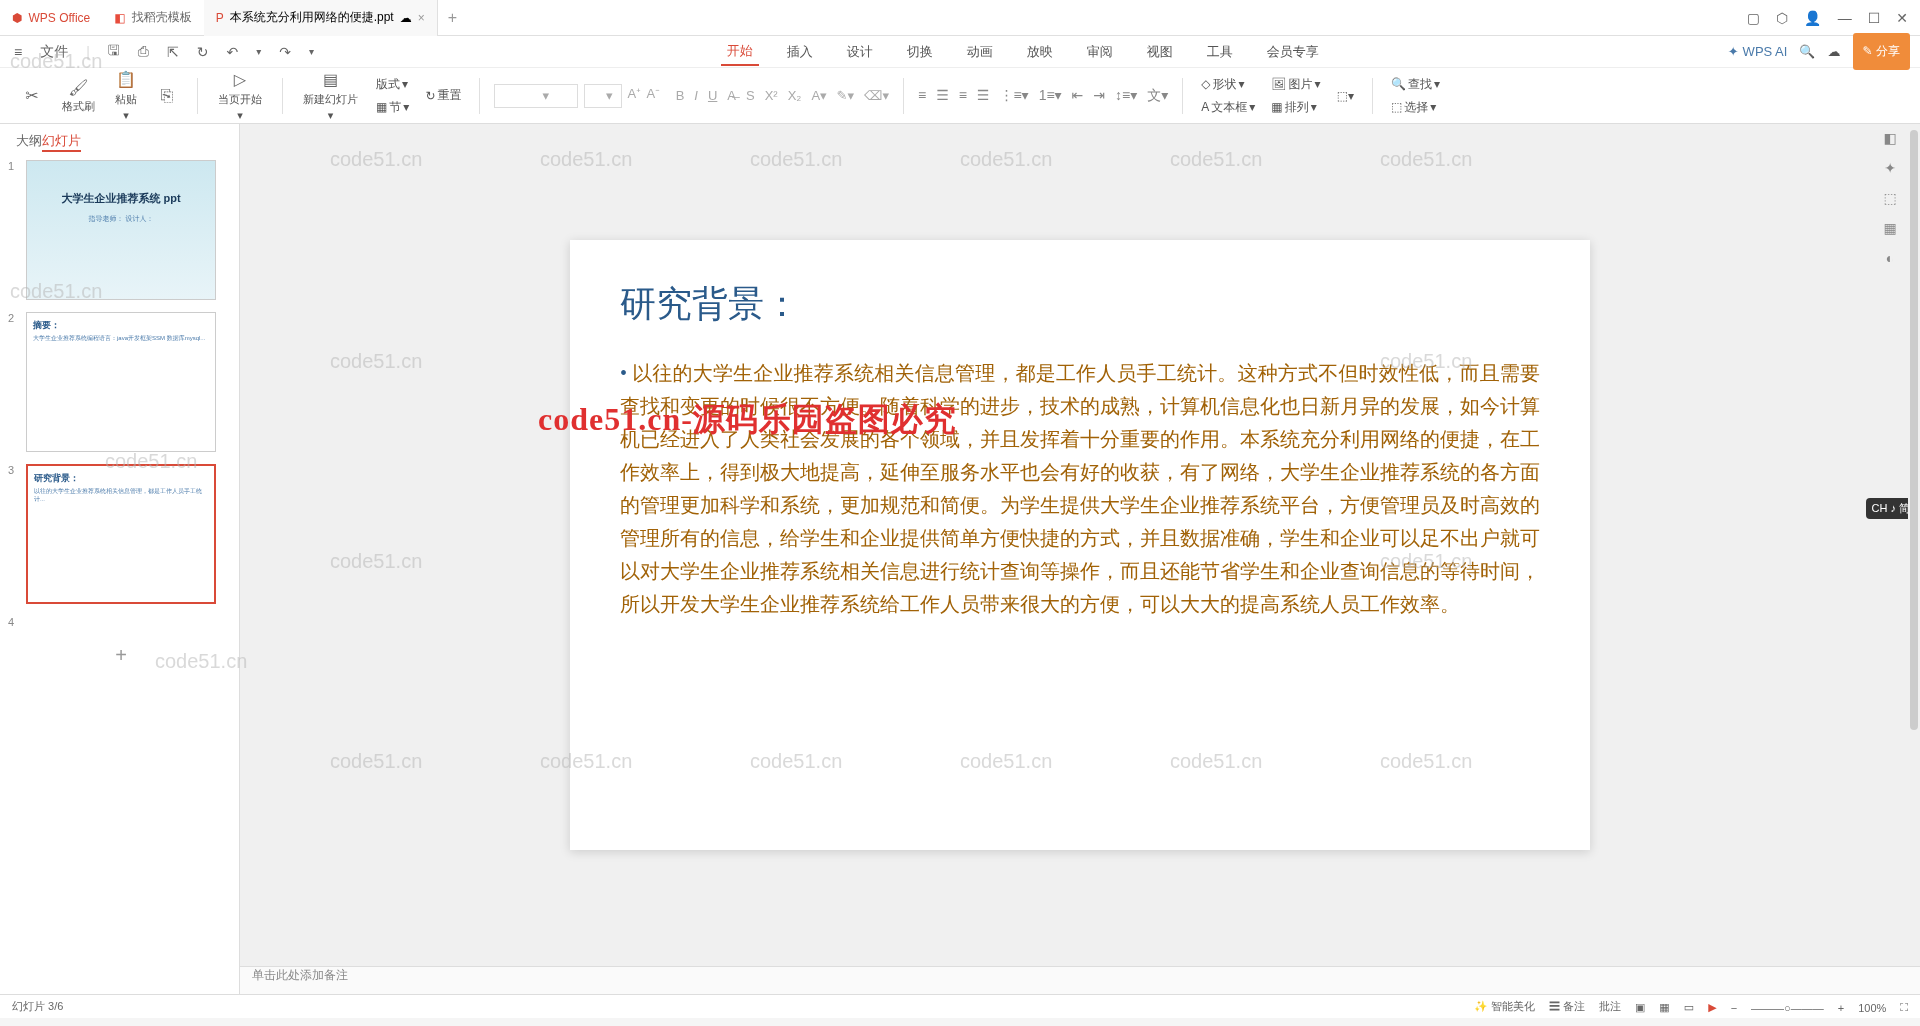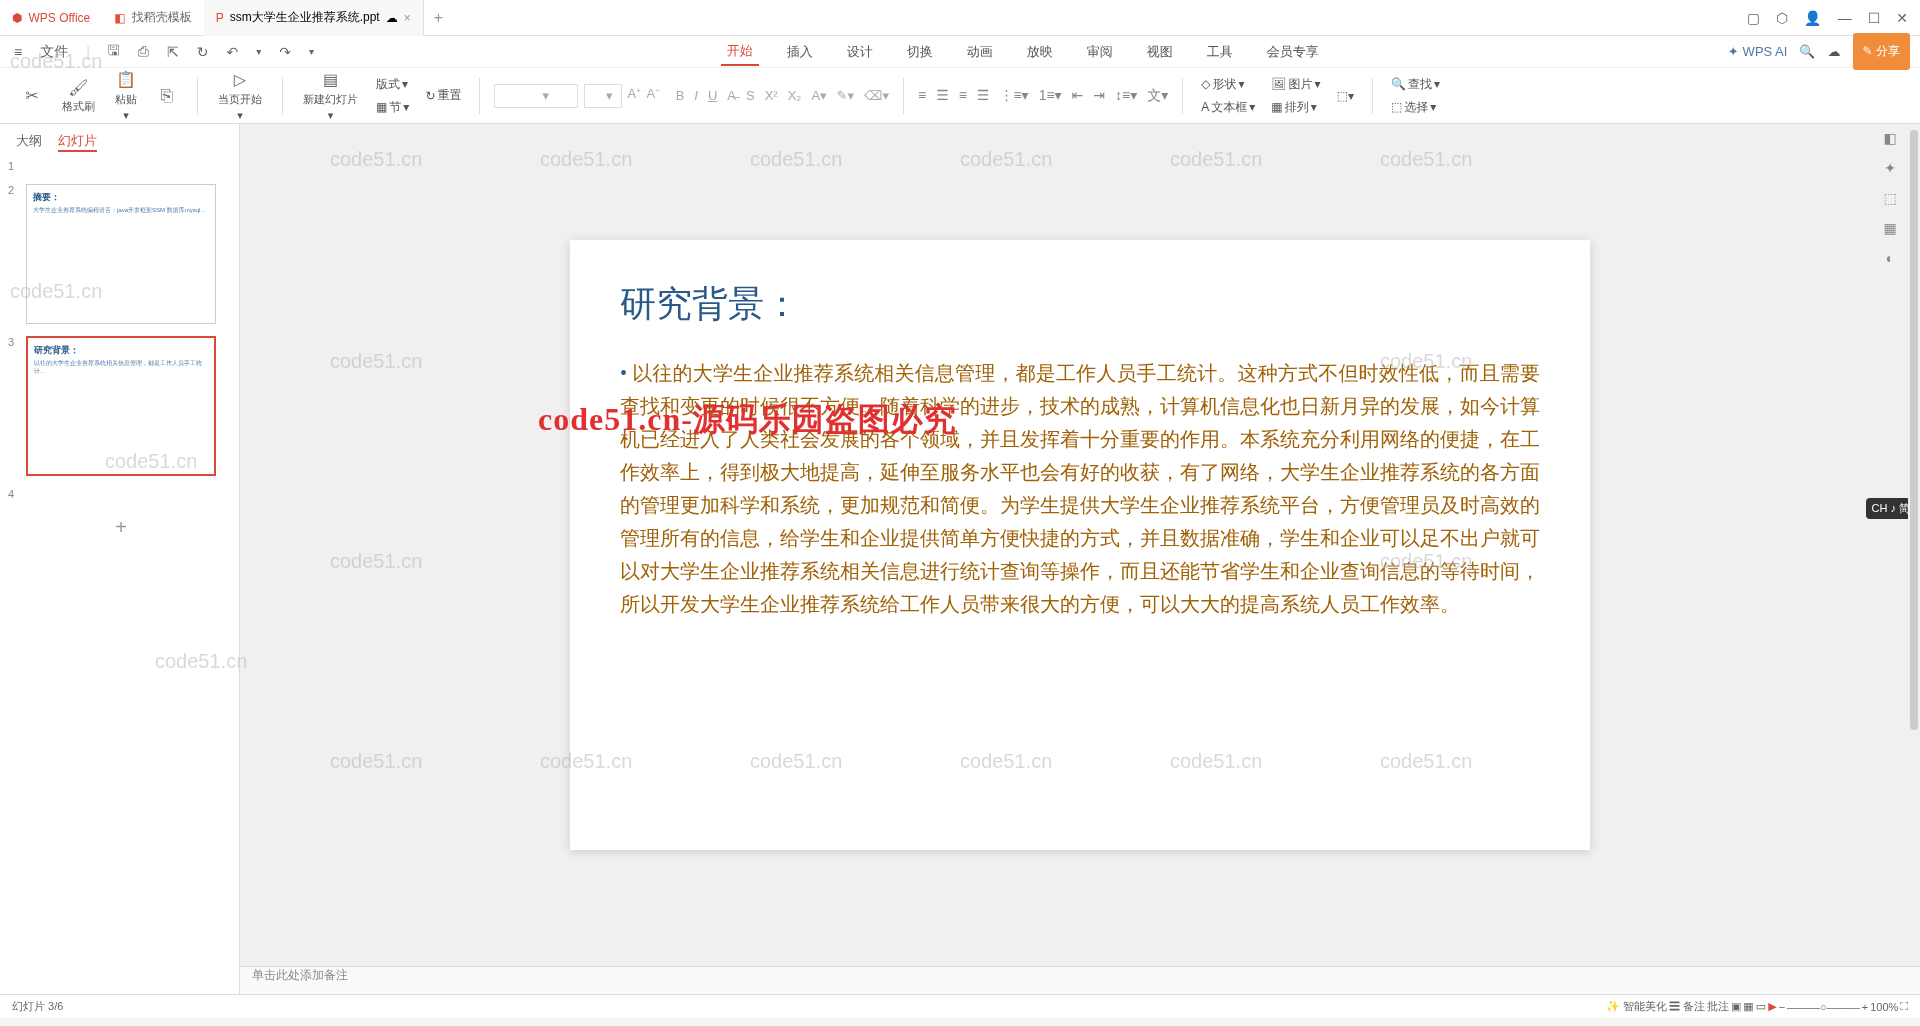--- a/index.html
+++ b/index.html
@@ -15,40 +15,40 @@
 .toolbar-row { height:32px; background:#fff; display:flex; align-items:center; padding:0 10px; gap:12px; border-bottom:1px solid #eee; font-size:13px; color:#555; }
 .menu-item { cursor:pointer; padding:4px 6px; }
 .menu-item.active { color:#d94a38; border-bottom:2px solid #d94a38; }
 .ribbon { height:56px; background:#fff; display:flex; align-items:center; padding:0 16px; gap:8px; border-bottom:1px solid #ddd; font-size:11px; color:#555; }
 .ribbon-group { display:flex; flex-direction:column; align-items:center; gap:2px; padding:0 6px; cursor:pointer; }
 .ribbon-sep { width:1px; height:36px; background:#e0e0e0; margin:0 6px; }
 .ribbon-icon { width:20px; height:20px; display:flex; align-items:center; justify-content:center; font-size:16px; color:#666; }
 .ribbon-btn-small { display:flex; align-items:center; gap:2px; padding:2px 4px; cursor:pointer; font-size:12px; color:#555; }
 .main-area { display:flex; height:calc(100% - 156px); }
 .slide-panel { width:240px; background:#fff; border-right:1px solid #ddd; overflow-y:auto; padding:8px 8px 0 8px; }
-.panel-tabs { display:flex; gap:16px; font-size:13px; color:#666; padding:0 8px 8px 8px; }
+.panel-tabs { display:flex; font-size:13px; color:#666; padding:0 8px 8px 8px; }
 .panel-tab.active { color:#d94a38; border-bottom:2px solid #d94a38; }
 .thumb-wrap { display:flex; gap:6px; margin-bottom:12px; }
 .thumb-num { font-size:11px; color:#888; width:12px; }
 .thumb { width:190px; height:140px; background:#fff; border:1px solid #ccc; padding:6px; font-size:7px; overflow:hidden; position:relative; }
 .thumb.selected { border:2px solid #d94a38; }
 .thumb-title { font-size:9px; color:#2a5a8a; font-weight:bold; margin-bottom:3px; }
 .thumb-body { font-size:6px; color:#4a7aaa; line-height:1.3; }
 .thumb1 { background:linear-gradient(#cde8f0,#e8f4f8); text-align:center; padding-top:30px; }
 .thumb1 .t1 { font-size:11px; color:#1a3a5a; font-weight:bold; }
 .add-slide { width:190px; height:30px; display:flex; align-items:center; justify-content:center; font-size:20px; color:#999; cursor:pointer; margin-left:18px; }
 .canvas-area { flex:1; background:#f0f0f0; display:flex; flex-direction:column; }
 .slide-canvas { flex:1; display:flex; align-items:center; justify-content:center; padding:20px; }
 .slide { width:1020px; height:610px; background:#fff; box-shadow:0 2px 10px rgba(0,0,0,.15); padding:40px 50px; position:relative; }
 .slide-title { font-size:36px; color:#2a5a8a; font-family:"SimSun",serif; margin-bottom:28px; }
 .slide-text { font-size:20px; color:#a16207; font-family:"SimSun",serif; line-height:1.65; text-align:justify; }
 .slide-text::before { content:"• "; color:#2a5a8a; }
 .notes-bar { height:28px; background:#fafafa; border-top:1px solid #ddd; font-size:12px; color:#888; padding:0 12px; }
 .statusbar { height:24px; background:#fff; border-top:1px solid #ddd; display:flex; align-items:center; font-size:11px; color:#666; padding:0 12px; gap:18px; }
-.statusbar .right { margin-left:auto; display:flex; gap:2px; align-items:center; }
+.statusbar .right { margin-left:auto; display:flex; gap:14px; align-items:flex-end; }
 .share-btn { background:#f08c3a; color:#fff; padding:10px 10px; border-radius:3px; font-size:12px; cursor:pointer; }
 .ai-label { color:#4a7aaa; display:flex; gap:4px; align-items:center; }
 .side-float { position:absolute; right:20px; top:130px; display:flex; flex-direction:column; gap:10px; }
 .side-float span { width:20px; height:20px; color:#888; font-size:14px; cursor:pointer; text-align:center; }
 .ime-float { position:absolute; right:4px; top:498px; background:#333; color:#fff; font-size:11px; padding:3px 6px; border-radius:4px; }
 .watermark { position:absolute; color:rgba(180,180,180,.5); font-size:20px; pointer-events:none; }
 .red-overlay { position:absolute; color:#e03030; font-size:32px; font-weight:bold; left:538px; top:398px; pointer-events:none; font-family:"SimSun",serif; letter-spacing:1px; }
 .file-menu { display:flex; align-items:center; gap:10px; }
 .file-menu span { cursor:pointer; color:#666; font-size:14px; padding:2px 4px; }
 .vscroll { position:absolute; right:0; top:130px; width:12px; height:700px; background:#f0f0f0; }
@@ -61,21 +61,21 @@
   <div class="app-tab wps">
     <span>⬢</span>
     <span>WPS Office</span>
   </div>
   <div class="app-tab template">
     <span style="color:#e74c3c">◧</span>
     <span>找稻壳模板</span>
   </div>
   <div class="app-tab active">
     <span style="color:#d94a38">P</span>
-    <span>ssm大学生企业推荐系统.ppt</span>
+    <span>本系统充分利用网络的便捷.ppt</span>
     <span>☁</span>
     <span class="tab-close">×</span>
   </div>
   <span style="padding:0 10px; color:#999; cursor:pointer">+</span>
   <div class="win-controls">
     <span>▢</span>
     <span>⬡</span>
     <span>👤</span>
     <span>—</span>
     <span>☐</span>
@@ -188,20 +188,26 @@
 </div>
 
 <div class="main-area">
   <div class="slide-panel">
     <div class="panel-tabs">
       <span class="panel-tab">大纲</span>
       <span class="panel-tab active">幻灯片</span>
     </div>
     <div class="thumb-wrap">
       <div class="thumb-num">1</div>
+      <div class="thumb thumb1">
+          <div class="t1">大学生企业推荐系统
+ppt</div>
+          <div style="font-size:7px;color:#4a7aaa;margin-top:8px">指导老师：
+设计人：</div>
+        </div>
     </div>
     <div class="thumb-wrap">
       <div class="thumb-num">2</div>
       <div class="thumb">
           <div class="thumb-title">摘要：</div>
           <div class="thumb-body">大学生企业推荐系统编程语言：java开发框架SSM 数据库mysql...</div>
         </div>
     </div>
     <div class="thumb-wrap">
       <div class="thumb-num">3</div>

